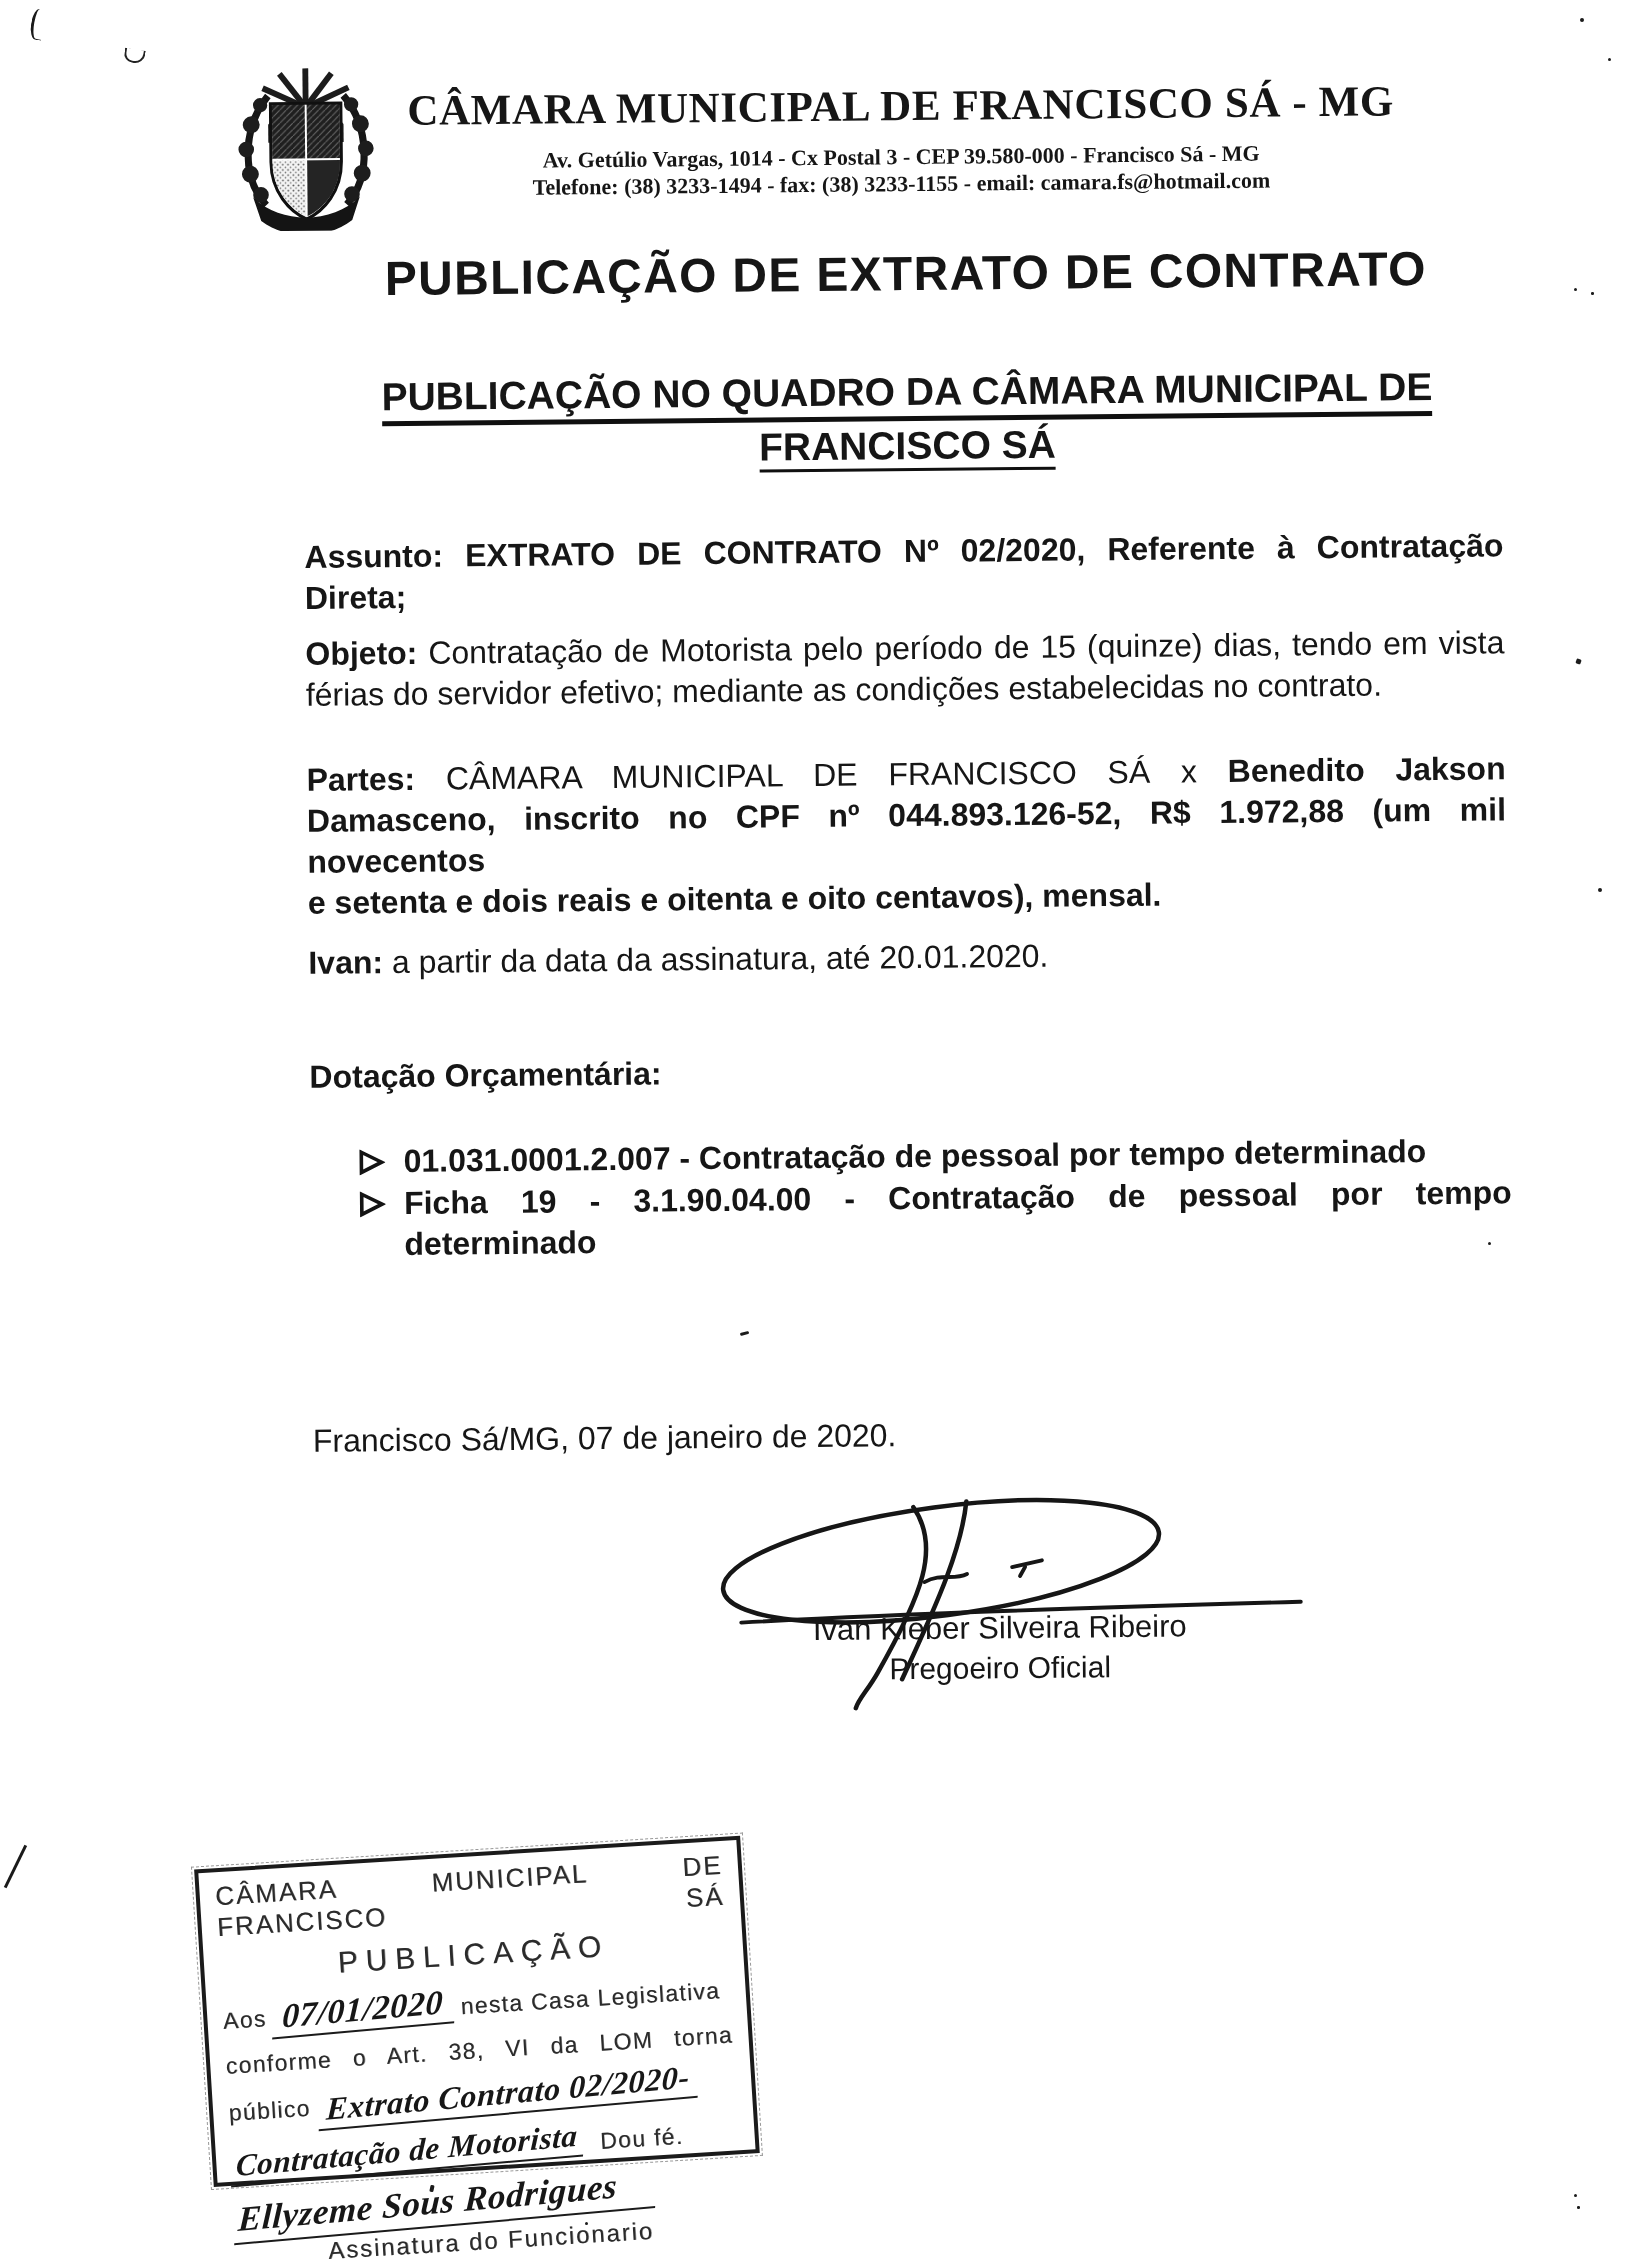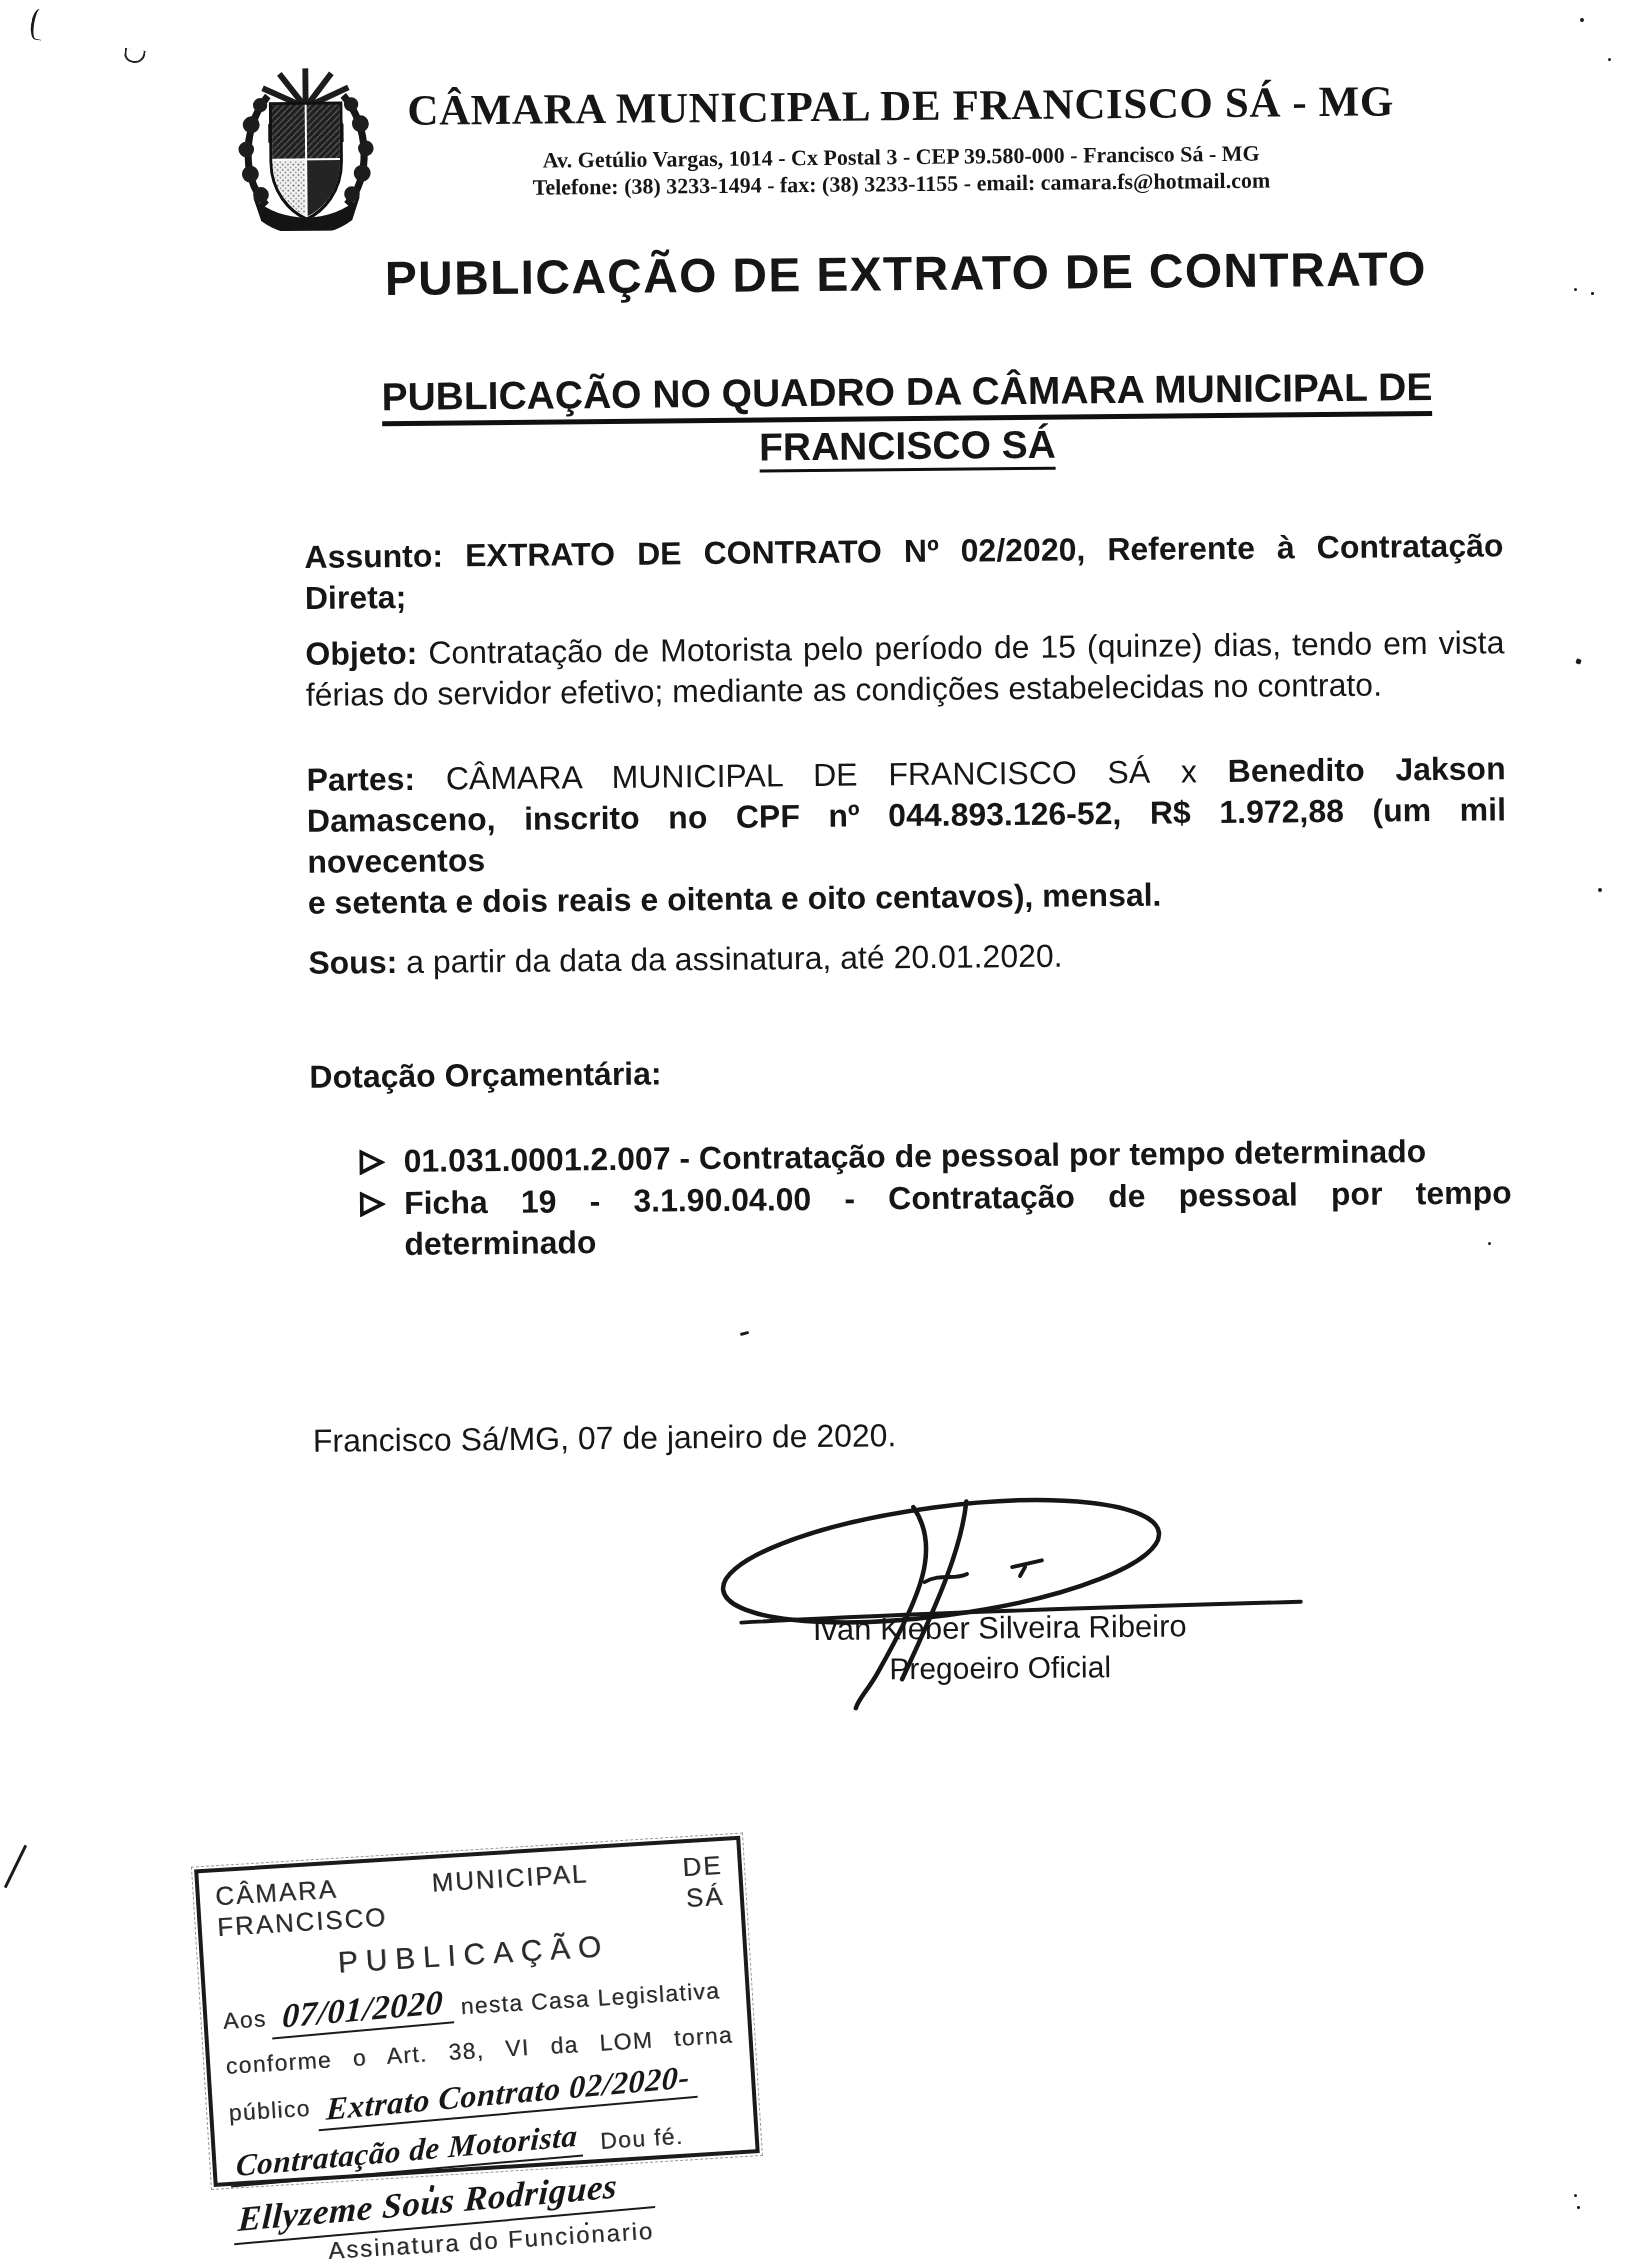--- a/index.html
+++ b/index.html
@@ -145,21 +145,21 @@
     <div>férias do servidor efetivo; mediante as condições estabelecidas no contrato.</div>
   </div>
 
   <div class="para partes">
     <div class="jfull"><span class="bold">Partes:</span> <span>CÂMARA MUNICIPAL DE FRANCISCO SÁ x</span> <span class="bold">Benedito Jakson</span></div>
     <div class="bold jfull">Damasceno, inscrito no CPF nº 044.893.126-52, R$ 1.972,88 (um mil novecentos</div>
     <div class="bold">e setenta e dois reais e oitenta e oito centavos), mensal.</div>
   </div>
 
   <div class="para prazo">
-    <span class="bold">Sous:</span> <span>a partir da data da assinatura, até 20.01.2020.</span>
+    <span class="bold">Ivan:</span> <span>a partir da data da assinatura, até 20.01.2020.</span>
   </div>
 
   <div class="para dotacao">Dotação Orçamentária:</div>
 
   <div class="bullets">
     <div class="bullet-row">
       <svg class="bullet-icon" viewBox="0 0 36 36" width="26" height="26">
           <path d="M4,4 L32,18 L4,32 Z" fill="none" stroke="#141414" stroke-width="5"></path>
         </svg>
       <div class="bullet-text">01.031.0001.2.007 - Contratação de pessoal por tempo determinado</div>

